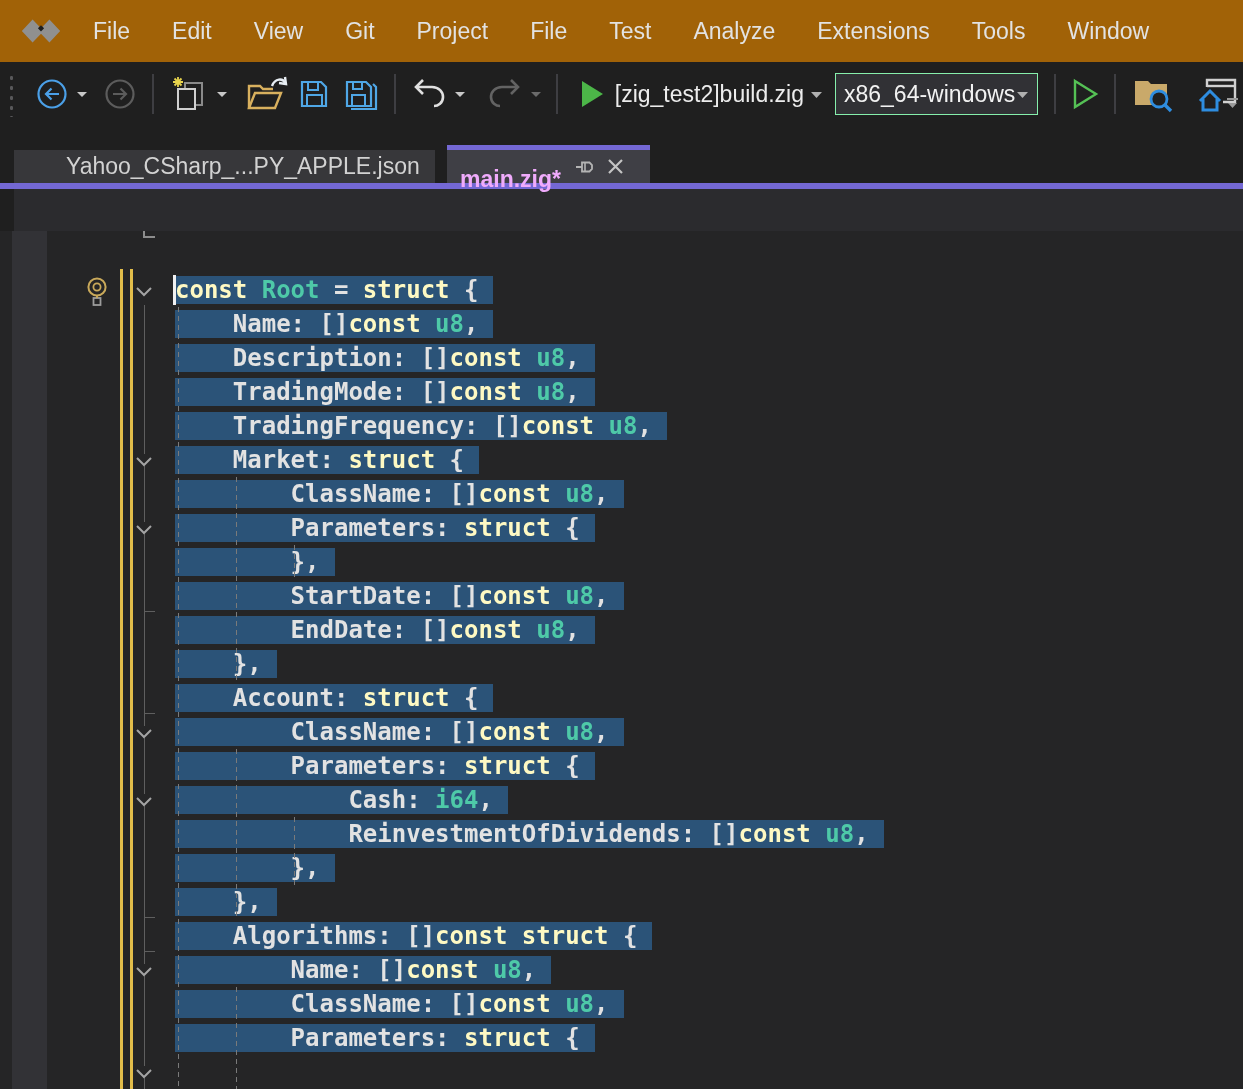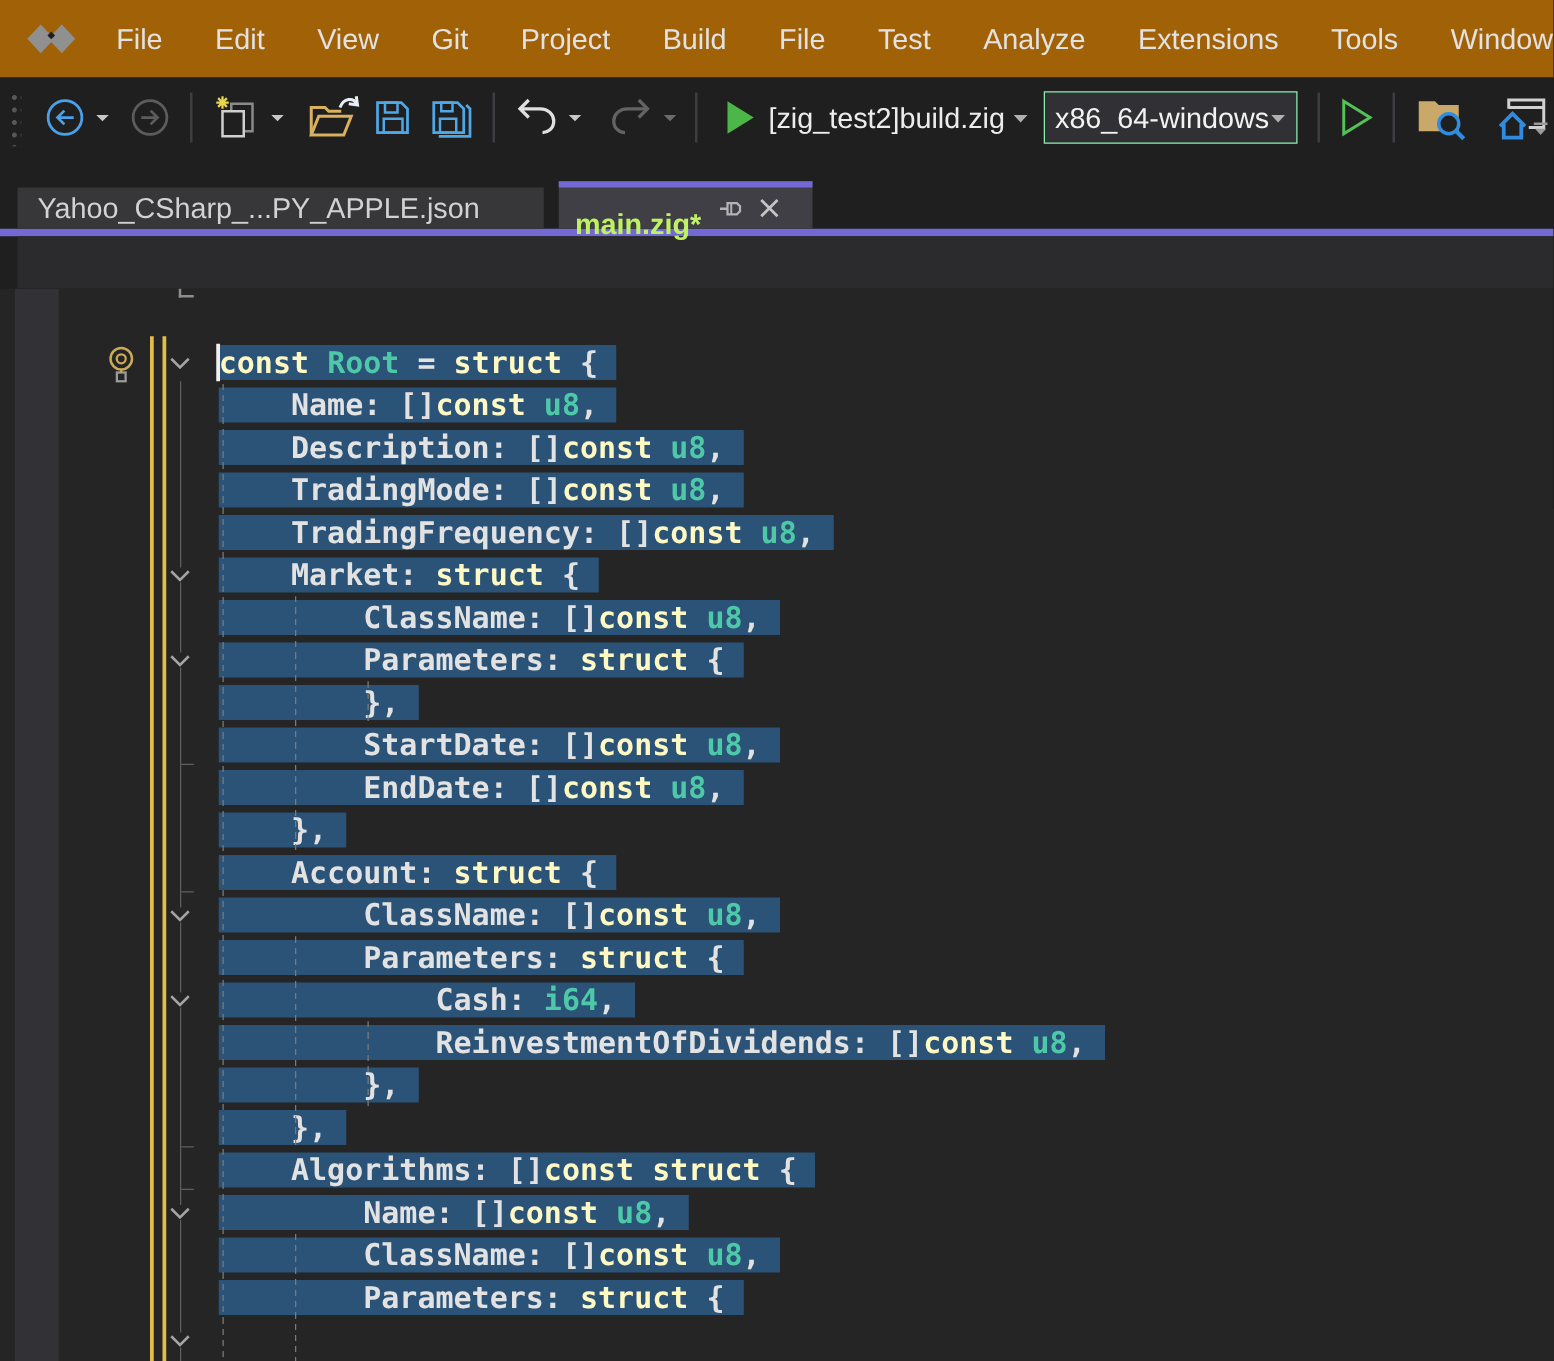--- a/index.html
+++ b/index.html
@@ -27,25 +27,25 @@
   .runlabel { color:#ececec; font-size:23px; margin:0 6px 0 10px; white-space:nowrap; }
   .combo { width:211px; height:42px; background:#313135; border:1px solid #86efac;
     display:flex; align-items:center; padding:0 8px; margin-left:8px; }
   .combo .val { color:#f2f2f2; font-size:23px; white-space:nowrap; overflow:hidden;
     width:172px; flex:none; }
   .overflow-btn { position:absolute; right:3px; top:34px; }
   
   .tabstrip { position:absolute; top:145px; left:0; width:1243px; height:44px; background:#1f1f1f; }
   .tab-underline { position:absolute; top:38px; left:0; width:1243px; height:6px; background:#7468d4; }
   .tab { position:absolute; display:flex; align-items:center; cursor:default; }
-  .tab.inactive { left:14px; top:5px; width:421px; height:33px; background:#37373a; }
+  .tab.inactive { left:14px; top:5px; width:421px; height:33px; background:#37373a;padding-left:36px; }
   .tab.inactive .tlabel { color:#d2d2d2; font-size:23px; padding-left:16px; white-space:nowrap; }
   .tab.active { left:447px; top:0; width:203px; height:38px; background:#3f3f45;
     border-top:5px solid #7468d4; padding:0 13px; z-index:2; }
-  .tab.active .tlabel { color:#bef264; font-weight:bold; font-size:23px; white-space:nowrap;margin-top:25px; }
+  .tab.active .tlabel { color:#f0abfc; font-weight:bold; font-size:23px; white-space:nowrap;margin-top:25px; }
   .tab .ticon { margin-left:14px; display:flex; align-items:center; }
   
   .docbar { position:absolute; top:189px; left:14px; width:1229px; height:42px; background:#2b2b2e; }
   
   .editor { position:absolute; top:231px; left:0; width:1243px; height:858px;
     background:#252526; overflow:hidden; }
   .margin-strip { position:absolute; left:12px; top:0; width:35px; height:858px; background:#323236; }
   .partial-tick { position:absolute; left:143px; top:-2px; width:12px; height:9px;
     border-left:2px solid #8d8d8d; border-bottom:2px solid #8d8d8d; }
   .lightbulb { position:absolute; left:84px; top:45px; }
@@ -75,21 +75,20 @@
   <div class="menubar">
     <svg class="vslogo" viewBox="0 0 60 44">
       <path d="M5 22 L19 7 L30 18.5 L41 7 L55 22 L41 37 L30 25.5 L19 37 Z" fill="#909090"></path>
       <path d="M26 18.5 L30 14.5 L34 18.5 L30 22.5 Z" fill="#1f1f1f"></path>
     </svg>
     <div class="mi">File</div>
     <div class="mi">Edit</div>
     <div class="mi">View</div>
     <div class="mi">Git</div>
     <div class="mi">Project</div>
-    <div class="mi">Build</div>
     <div class="mi">File</div>
     <div class="mi">Test</div>
     <div class="mi">Analyze</div>
     <div class="mi">Extensions</div>
     <div class="mi">Tools</div>
     <div class="mi">Window</div>
   </div>
 
   <div class="toolbar">
     <div class="grip"></div>

